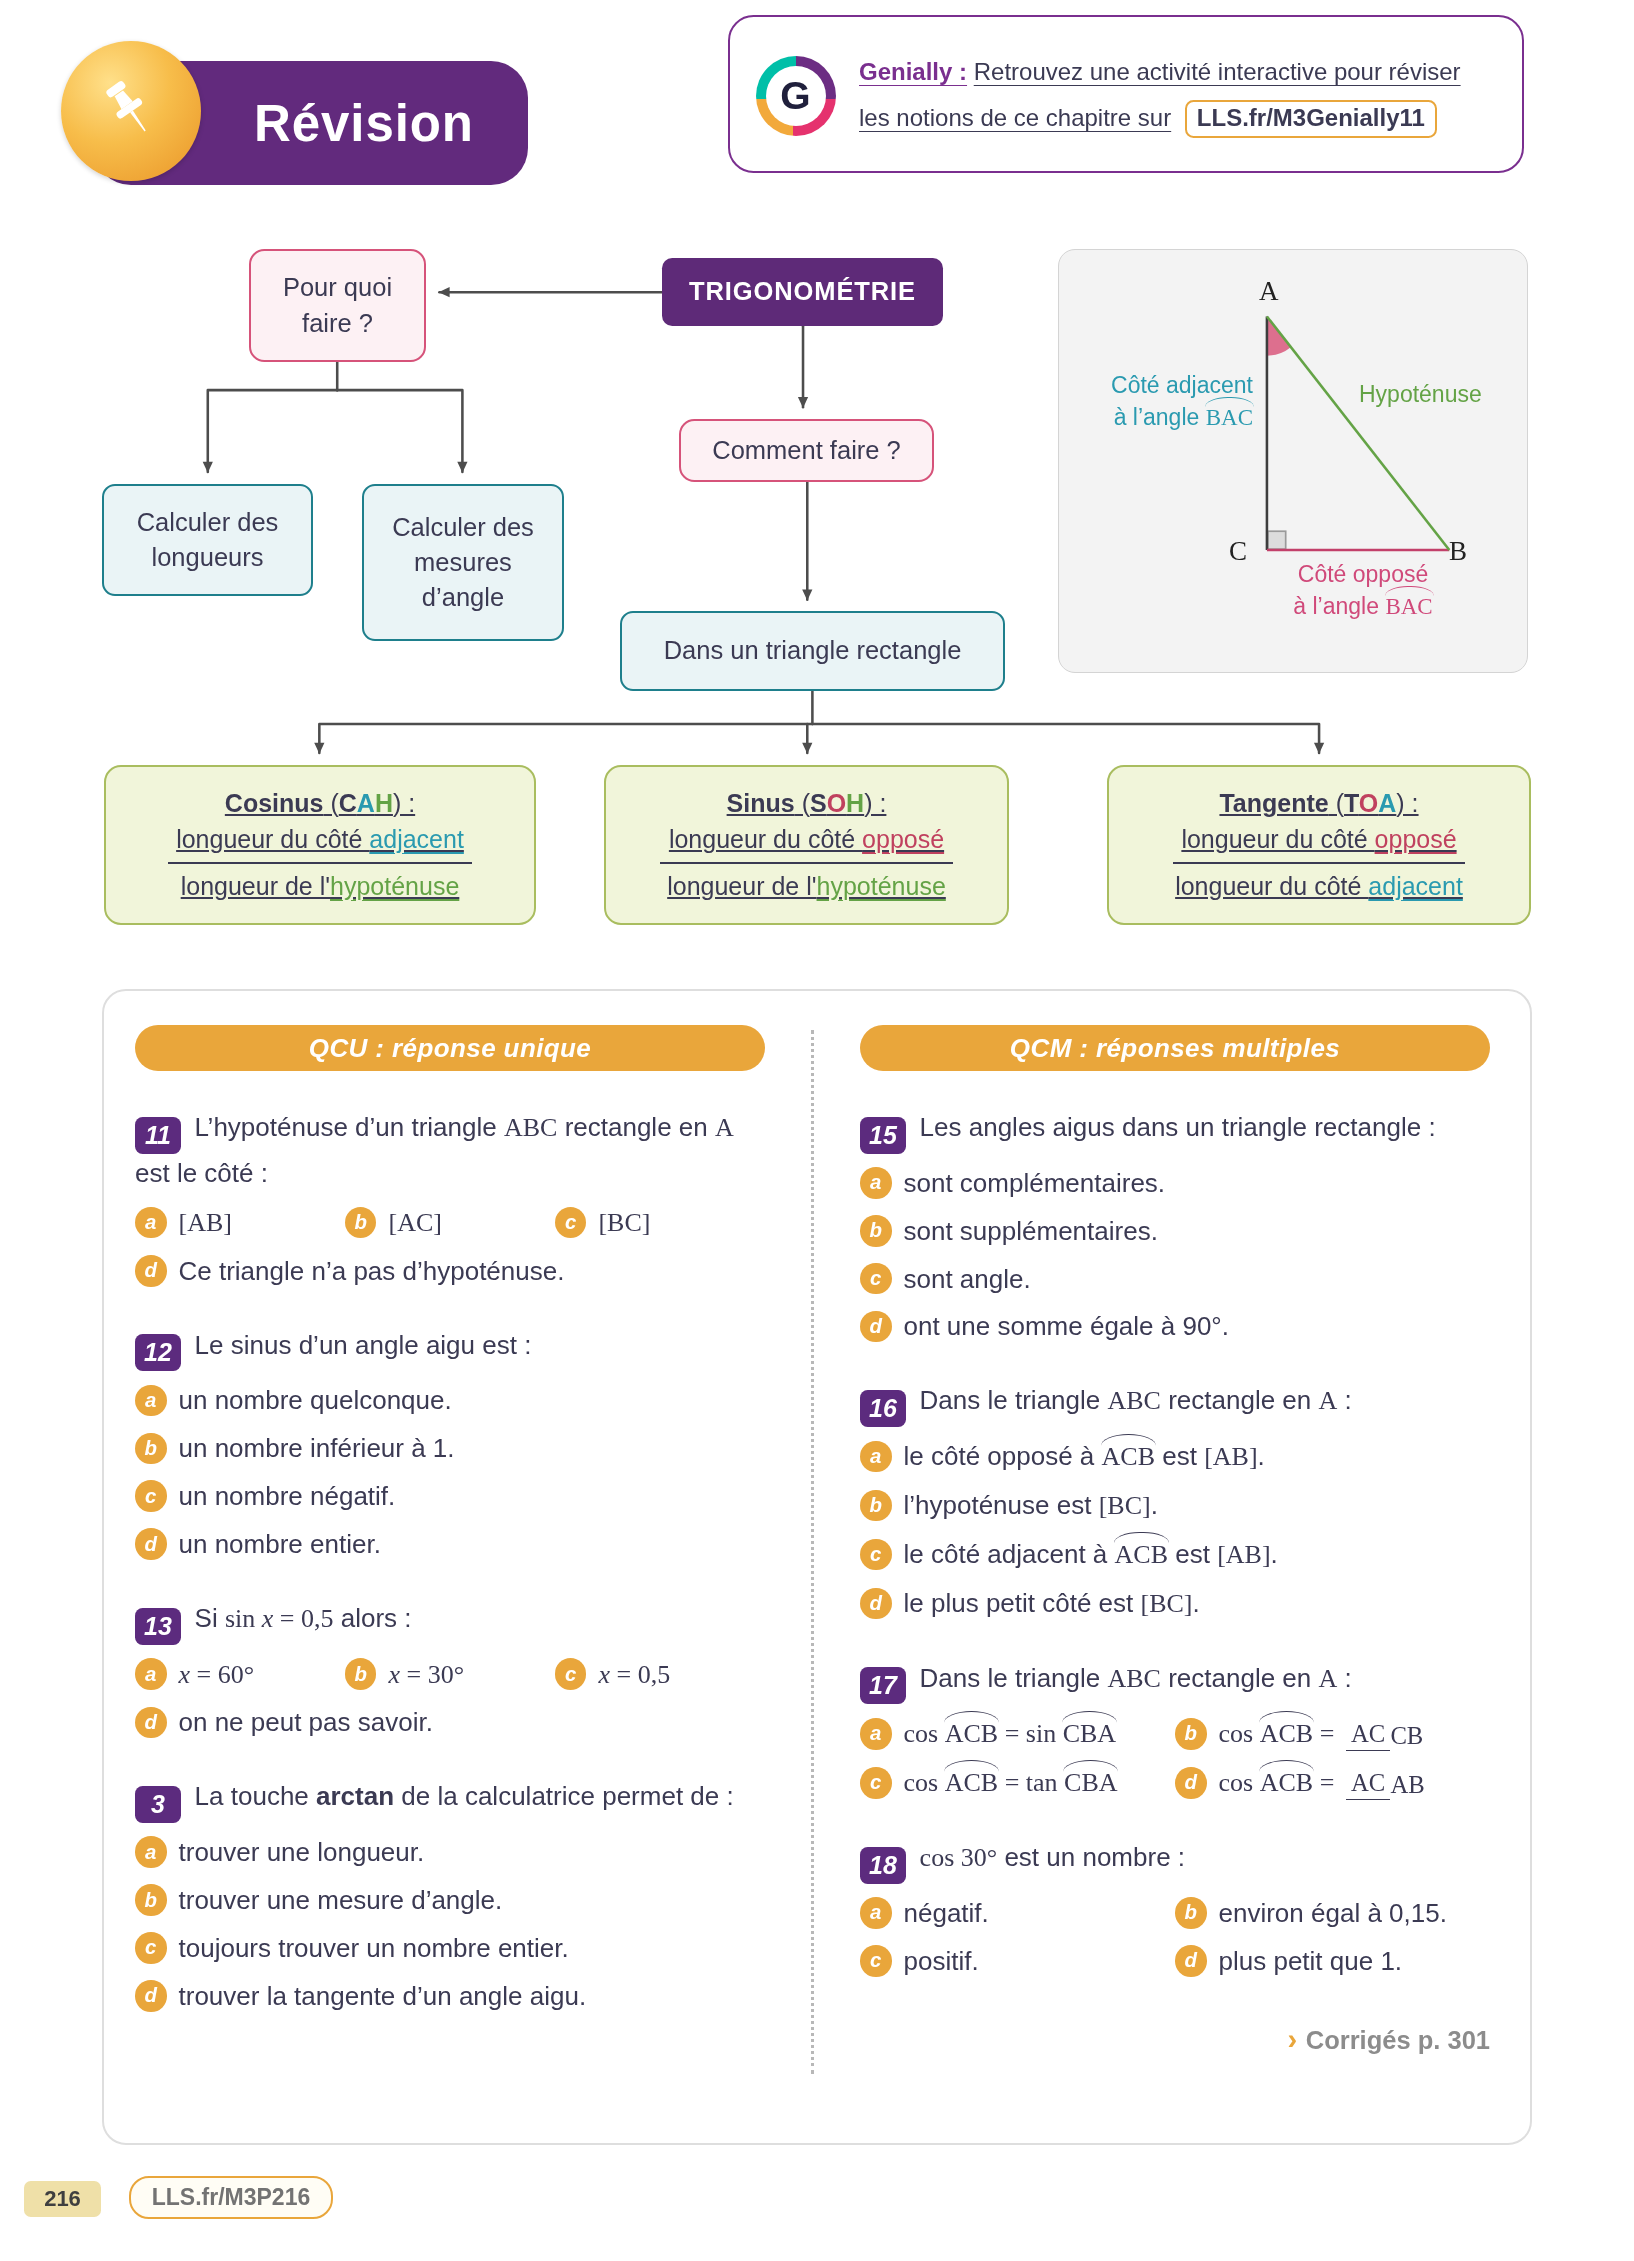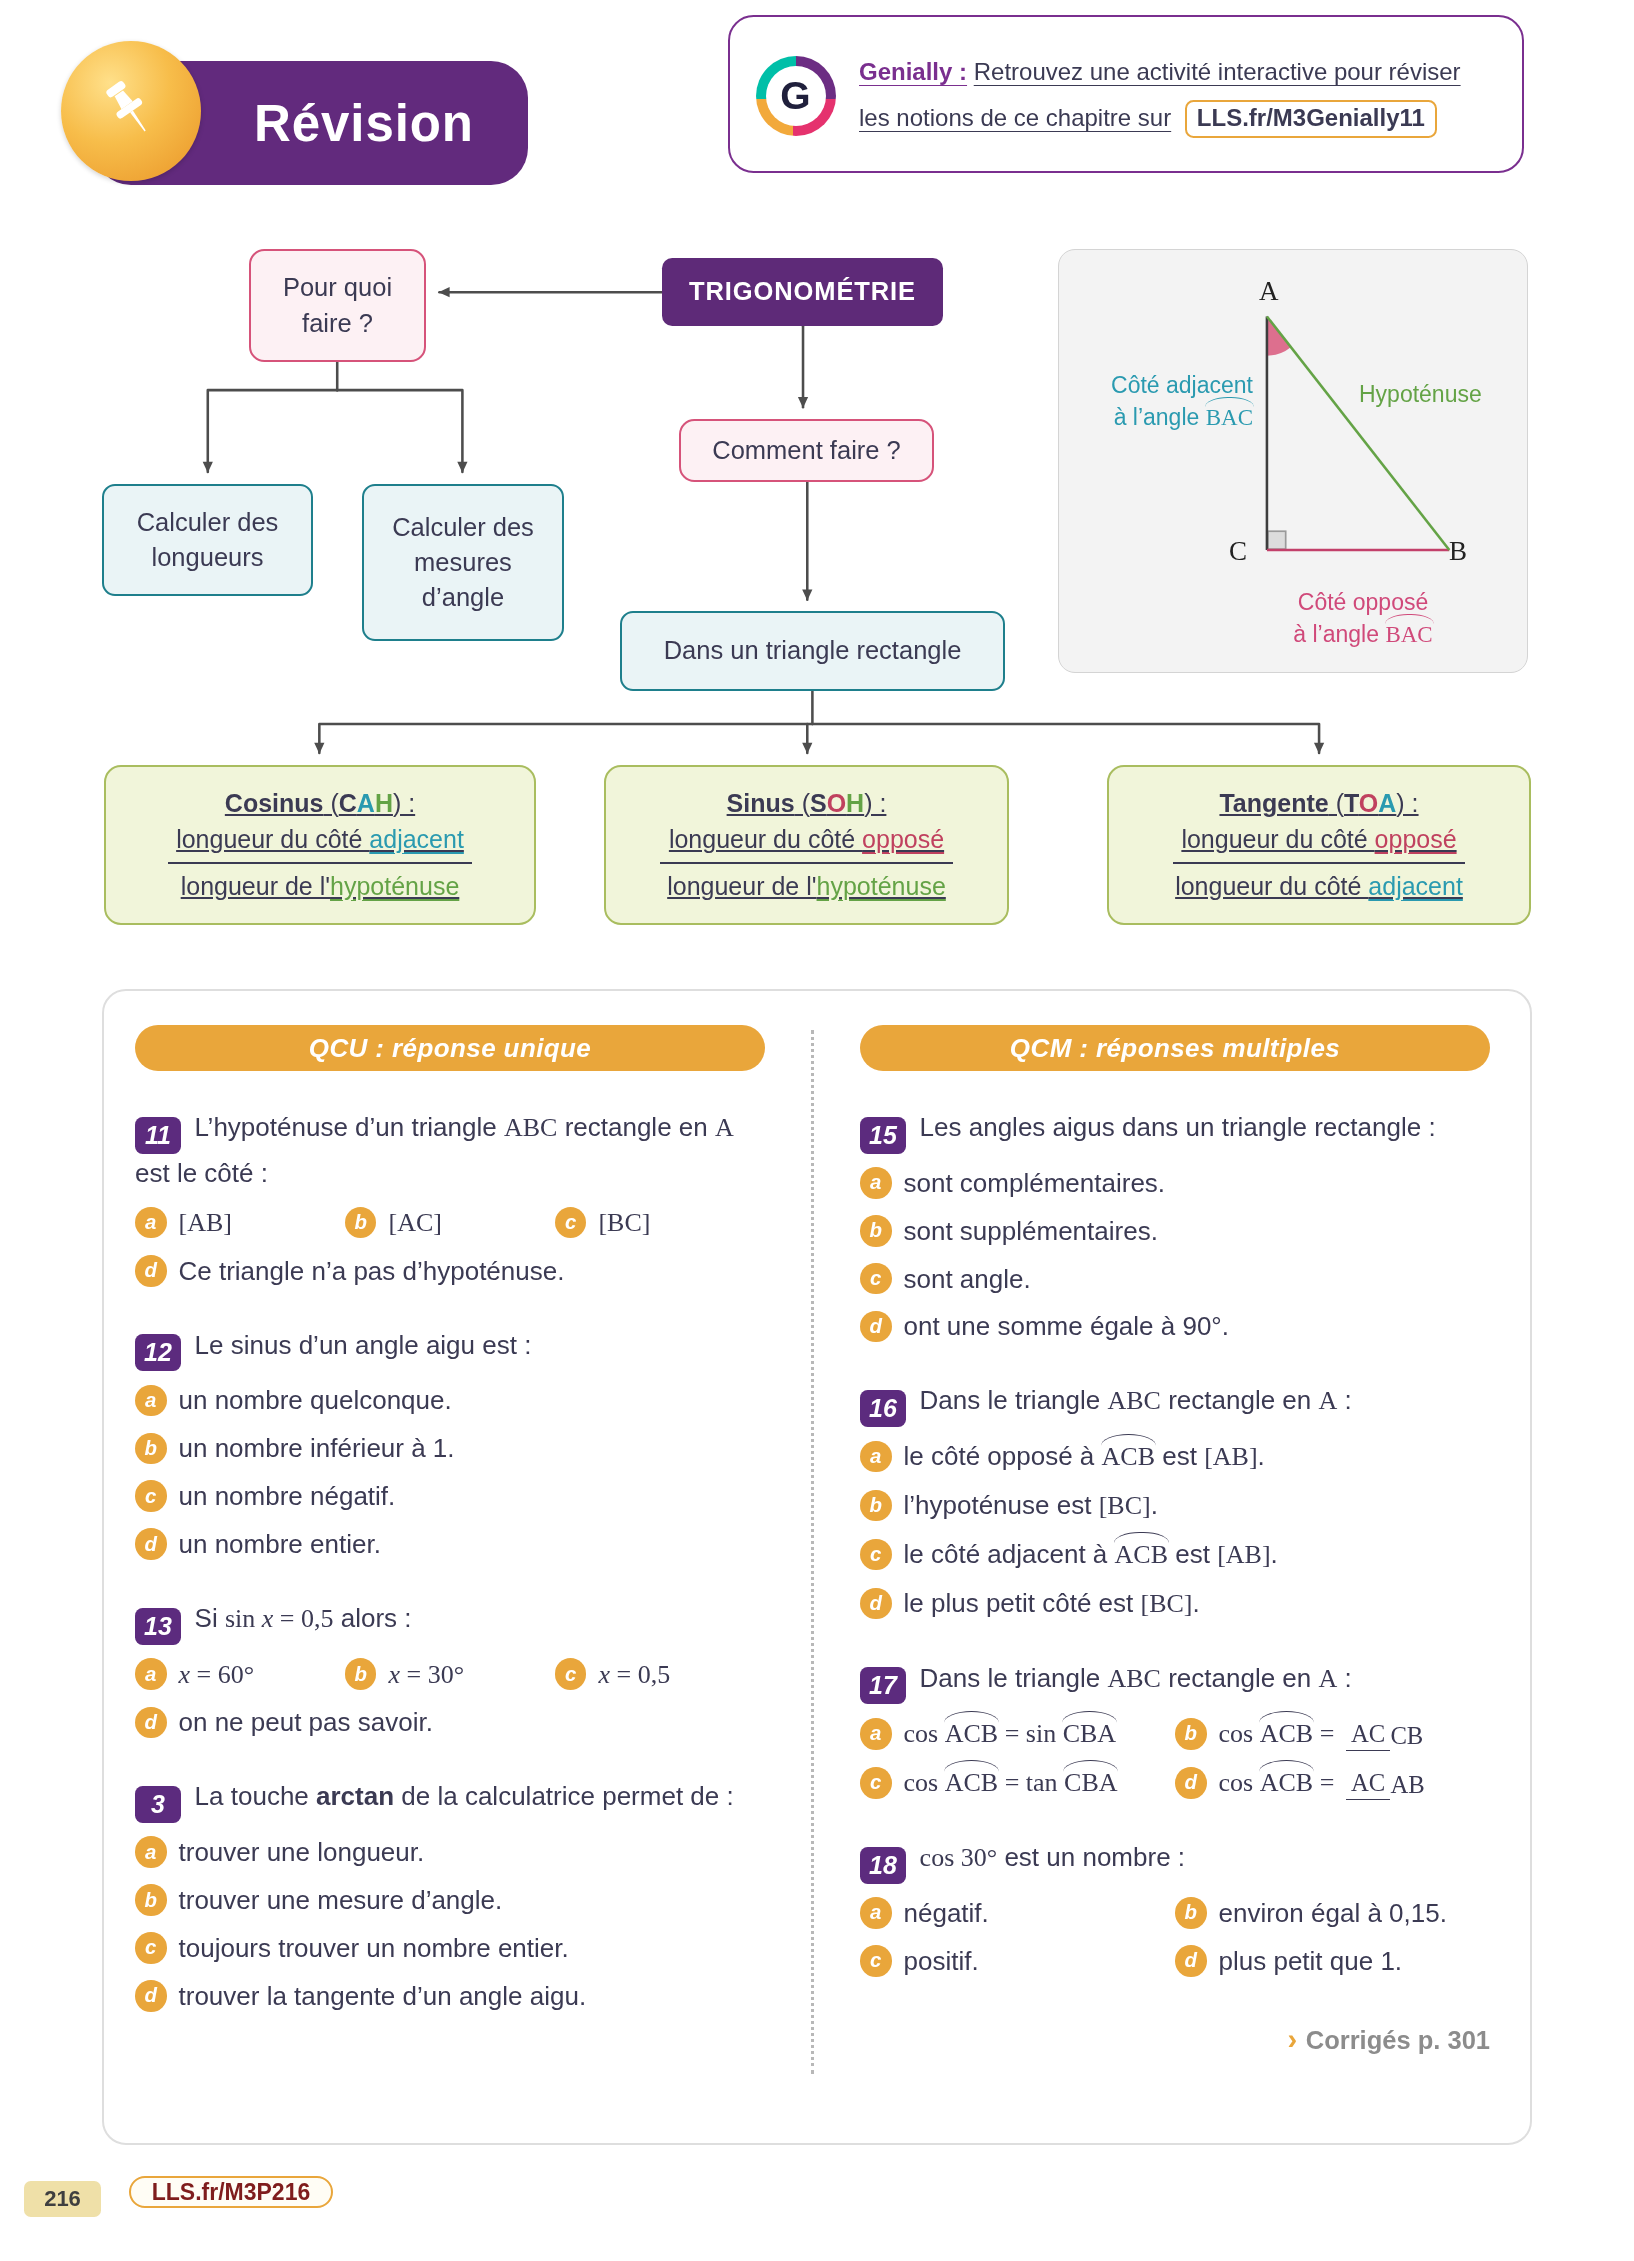--- a/index.html
+++ b/index.html
@@ -62,21 +62,21 @@
   .f-den { padding-top:7.7px; text-align:center; }
 
   
   .figure { position:absolute; left:1058px; top:249px; width:470px; height:424px; background:#f3f3f3;
             border:1.7px solid #d4d4d4; border-radius:17px; }
   .figure svg { position:absolute; left:0; top:0; }
   .vlabel { position:absolute; font-family:"Liberation Serif", serif; font-size:27px; color:#222; }
   .cap { position:absolute; font-size:23px; line-height:1.4; }
   .cap.adjacent { color:#2a9ab0; left:12px; width:182px; text-align:right; top:119px; }
   .cap.hypo { color:#64a346; left:300px; top:128px; }
-  .cap.oppo { color:#d0497a; left:211px; width:186px; text-align:center; top:308px;margin-top:28px; }
+  .cap.oppo { color:#d0497a; left:211px; width:186px; text-align:center; top:308px; }
 
   
   .quiz-panel { position:absolute; left:102px; top:989px; width:1430px; height:1156px; border:2.6px solid #dedede;
                 border-radius:24px; background:#fff; }
   .divider { position:absolute; left:707px; top:39px; height:1044px; width:0; border-left:3.4px dotted #b8b8b8; }
   .qcol { position:absolute; top:34px; width:630px; }
   .qcol.left  { left:31px; }
   .qcol.right { left:756px; }
   .col-header { height:46px; border-radius:23px; background:#e9a63b; color:#fff; font-weight:bold; font-style:italic;
                 font-size:26px; display:flex; align-items:center; justify-content:center; margin-bottom:37px; letter-spacing:0.4px; }
@@ -94,23 +94,23 @@
   .o-letter { flex:0 0 auto; width:31.5px; height:31.5px; border-radius:50%; background:#e9a63b; color:#fff;
               font-weight:bold; font-style:italic; font-size:20.4px; display:flex; align-items:center;
               justify-content:center; margin-right:12px; }
   .o-text { line-height:1.32; }
   .corriges { margin-top:31px; text-align:right; font-weight:bold; font-size:25.5px; color:#8c8c8c; cursor:pointer; }
   .corriges .chev { color:#e9a63b; font-size:29px; margin-right:8.5px; }
 
   
   .page-num { position:absolute; left:24px; top:2181px; width:77px; height:36px; background:#efe0a8; border-radius:6.8px;
               display:flex; align-items:center; justify-content:center; font-weight:bold; font-size:22px; color:#3f3f3f; }
-  .page-link { position:absolute; left:129px; top:2176px; width:204px; height:32px; border:2.6px solid #e9a63b;
+  .page-link { position:absolute; left:129px; top:2176px; width:204px; height:43px; border:2.6px solid #e9a63b;
                border-radius:20px; background:#fffdf5; display:flex; align-items:center; justify-content:center;
-               font-weight:bold; font-size:23px; color:#7f1d1d; cursor:pointer; }
+               font-weight:bold; font-size:23px; color:#737373; cursor:pointer; }
 </style>
 </head>
 <body>
 
 <div class="page">
 
   <div class="banner">
     <div class="banner-title">Révision</div>
   </div>
   <div class="pin-circle">

